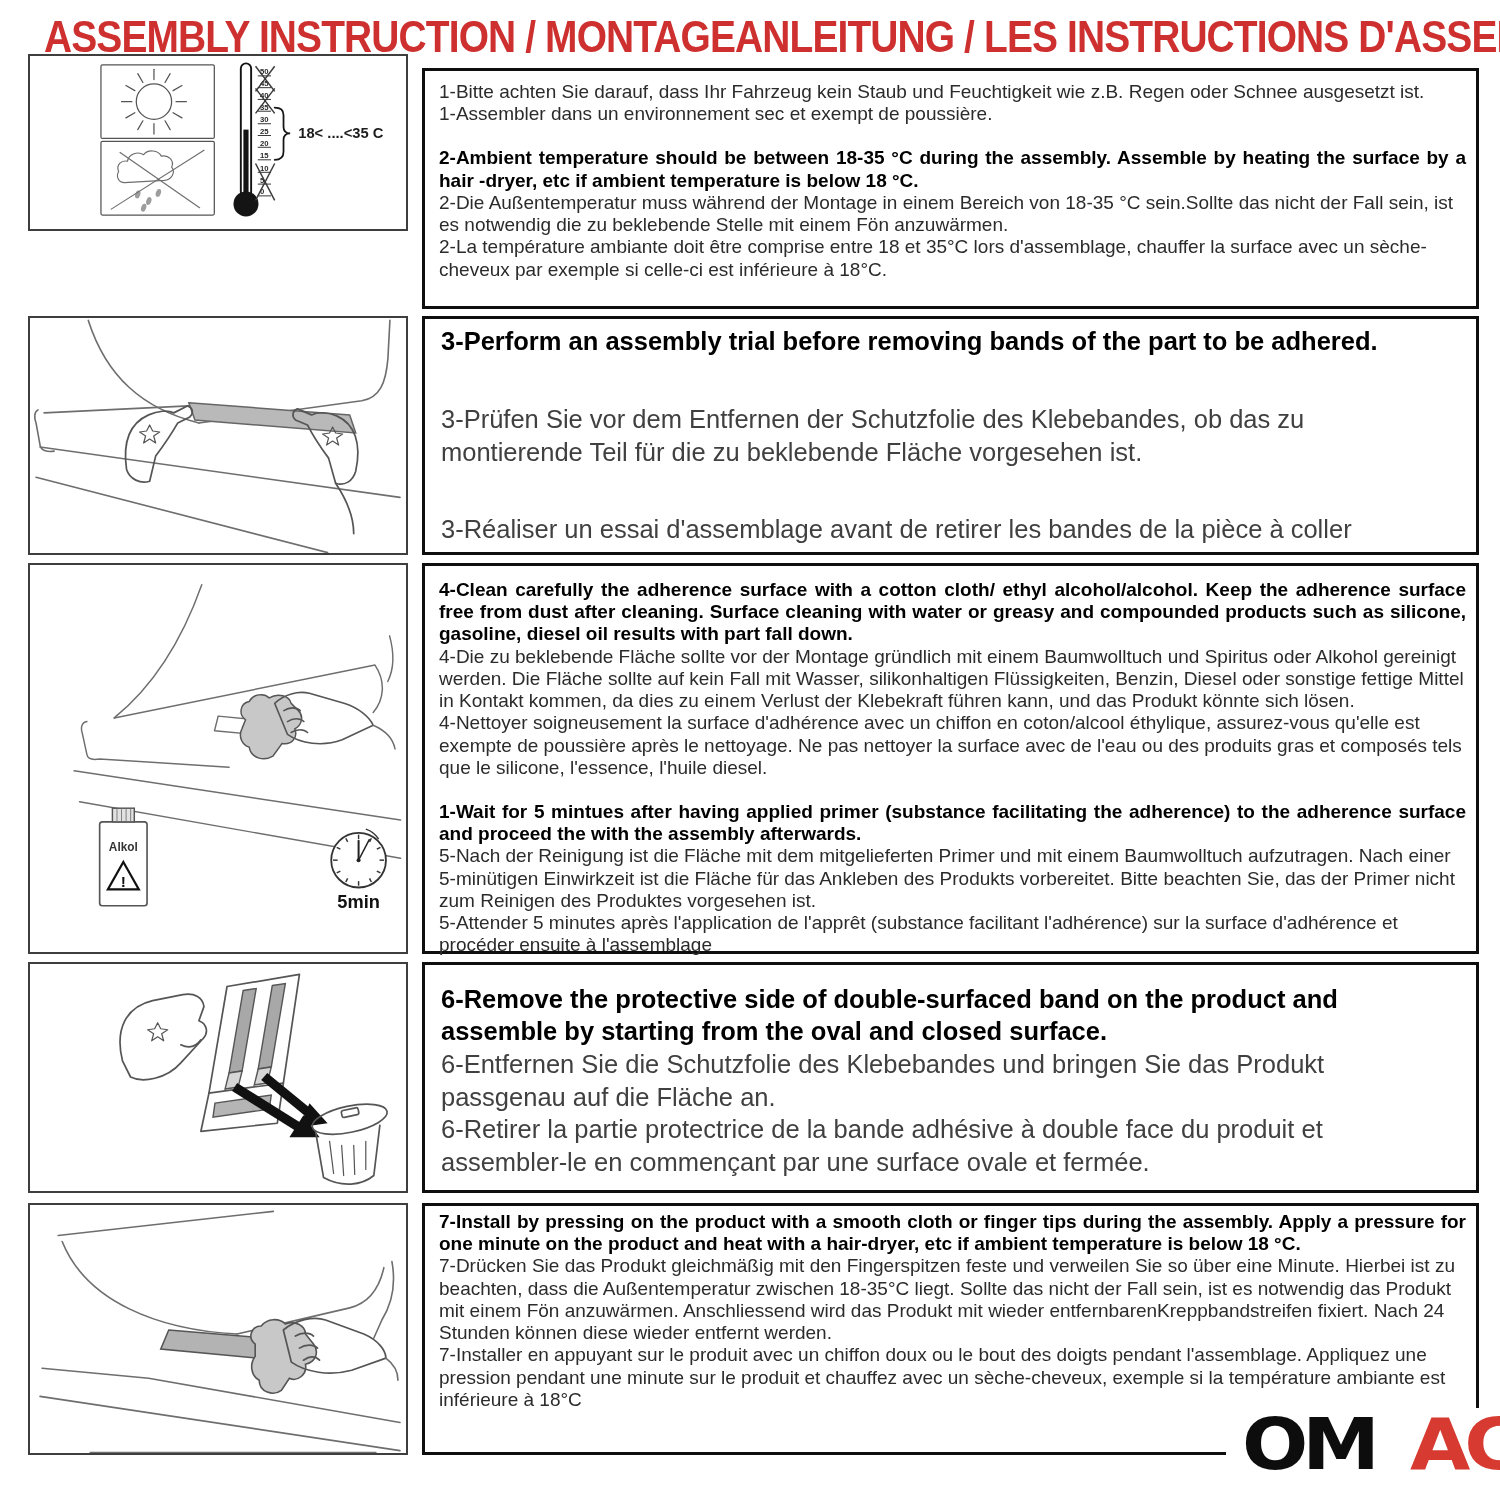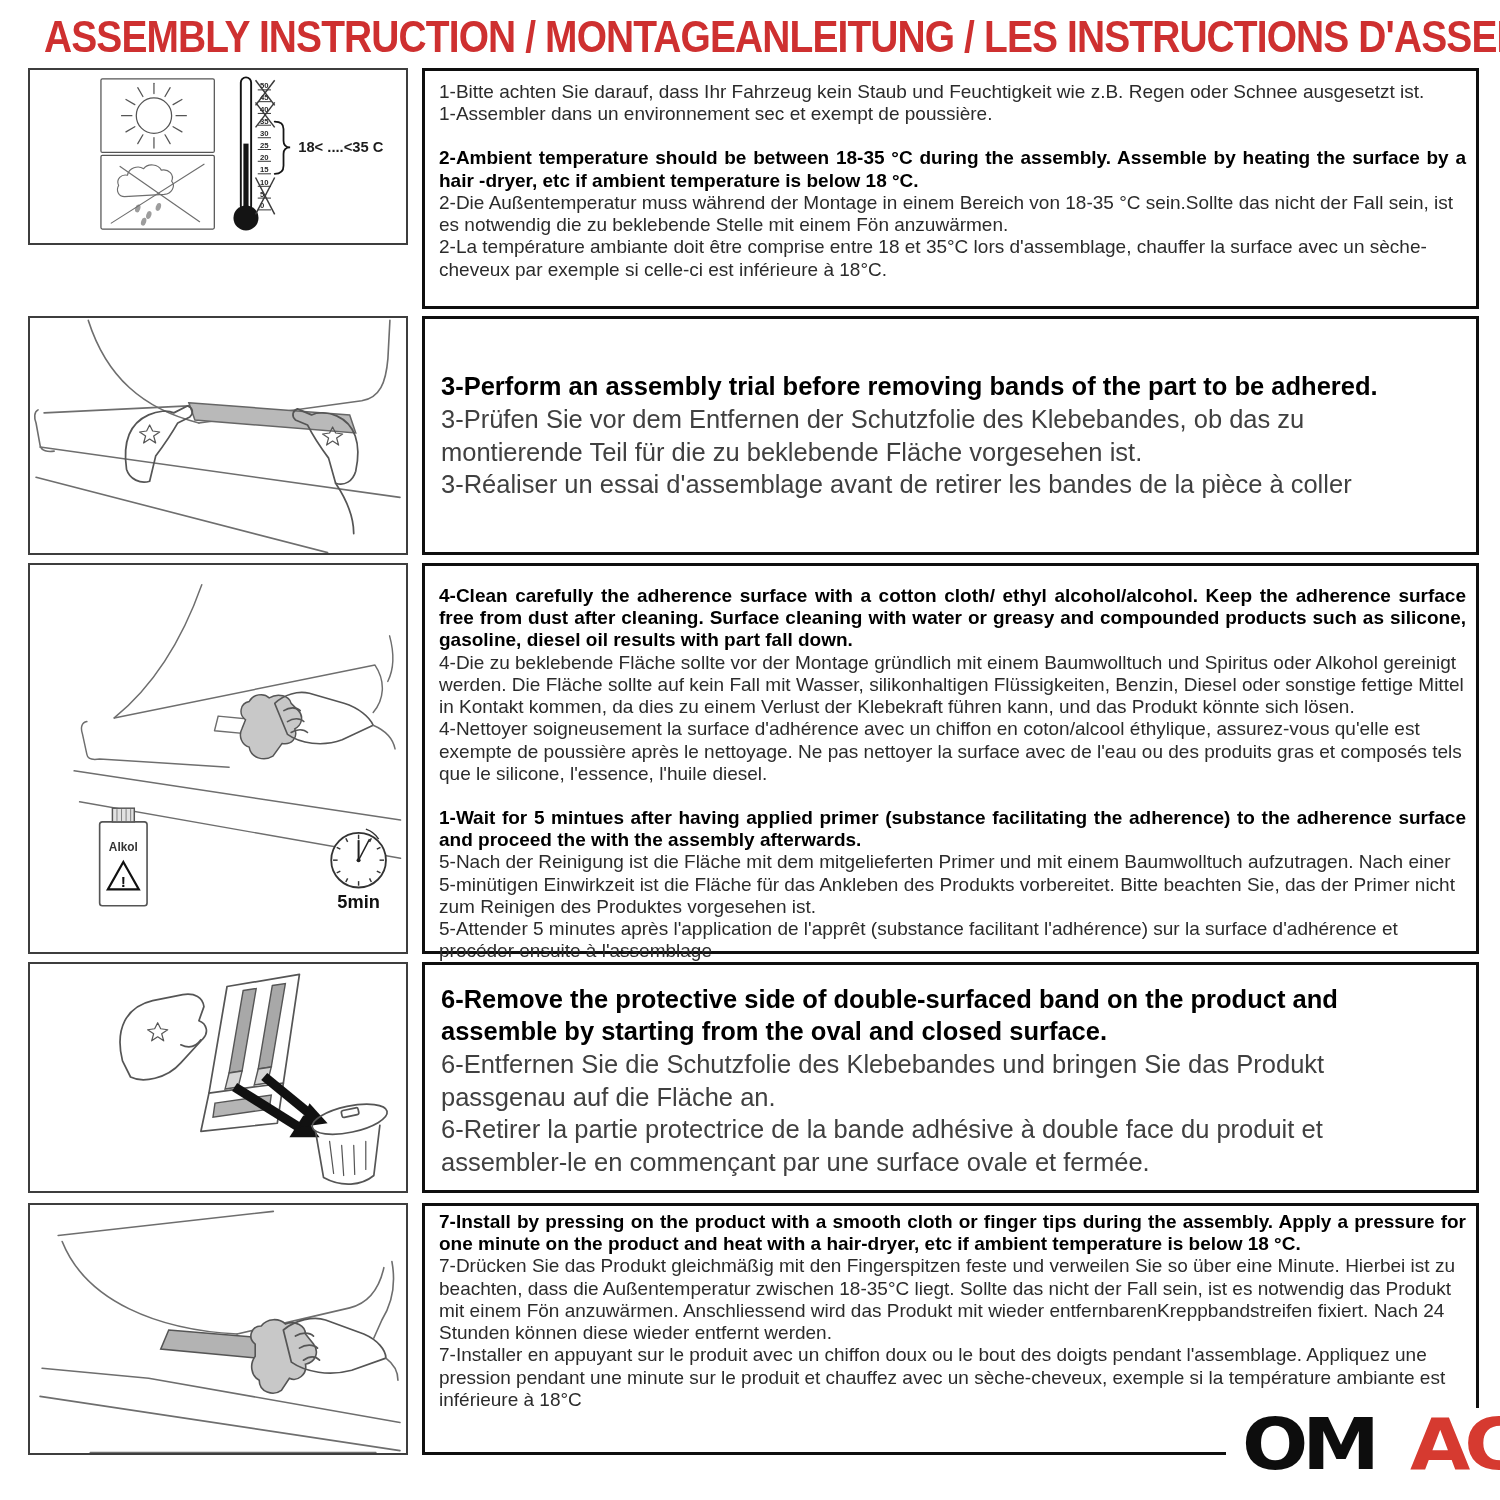--- a/index.html
+++ b/index.html
@@ -30,21 +30,21 @@
   .lg-black{color:#0d0d0d;}
   .lg-red{color:#d63a30;}
 </style>
 </head>
 <body>
 
 <div class="page">
 
   <div class="title">ASSEMBLY INSTRUCTION / MONTAGEANLEITUNG / LES INSTRUCTIONS D'ASSEMBLAGE</div>
 
-  <div class="illus" style="top:68px;height:177px;">
+  <div class="illus" style="top:54px;height:177px;">
     <svg width="100%" height="100%" viewBox="0 0 374 235">
       <g>
         <rect class="lnd" x="28" y="12" width="154" height="100" rx="2"></rect>
         <circle class="lnd" cx="100" cy="62" r="24"></circle>
         <g class="lnd" stroke-width="1.8">
           <line x1="130" y1="62" x2="144" y2="62"></line>
             <line x1="126" y1="77" x2="138" y2="84"></line>
           <line x1="115" y1="88" x2="122" y2="100"></line>
             <line x1="100" y1="92" x2="100" y2="106"></line>
           <line x1="85" y1="88" x2="78" y2="100"></line>
@@ -135,21 +135,21 @@
         <path d="M96,150 C92,122 100,104 118,96 C127,92 137,91 143,94 L157,87 C162,89 163,94 159,98 L147,104 C139,118 131,129 125,137 L119,162 C110,165 99,160 96,150 Z"></path>
         <path stroke-width="1.2" d="M119,106 L122,112 L129,113 L123,117 L125,124 L119,120 L113,124 L115,117 L109,113 L116,112 Z"></path>
       </g>
       <g fill="#fff" class="lnd">
         <path d="M324,152 C330,124 323,105 305,97 C296,93 286,93 280,96 L266,90 C261,92 260,97 264,101 L276,106 C283,120 291,131 297,139 L304,164 C313,167 321,162 324,152 Z"></path>
         <path stroke-width="1.2" d="M301,108 L304,114 L311,115 L305,119 L307,126 L301,122 L295,126 L297,119 L291,115 L298,114 Z"></path>
         <path d="M304,164 C316,182 322,198 322,214"></path>
       </g>
     </svg>
   </div>
-  <div class="tbox t-big" style="top:316px;height:239px;">
+  <div class="tbox t-big" style="top:316px;height:239px;justify-content:space-between;">
     <p class="b">3-Perform an assembly trial before removing bands of the part to be adhered.</p>
     <p>3-Prüfen Sie vor dem Entfernen der Schutzfolie des Klebebandes, ob das zu montierende Teil für die zu beklebende Fläche vorgesehen ist.</p>
     <p>3-Réaliser un essai d'assemblage avant de retirer les bandes de la pièce à coller</p>
   </div>
 
   <div class="illus" style="top:563px;height:391px;padding-left:35px;">
     <svg width="100%" height="100%" viewBox="0 0 374 385">
       <g>
         <path class="ln" d="M150,2 C128,64 96,114 54,148"></path>
         <path class="ln" d="M54,148 L340,90 C352,108 350,128 338,142"></path>
@@ -197,21 +197,21 @@
             <line x1="336" y1="328" x2="334" y2="324"></line>
         </g>
         <line x1="322" y1="304" x2="322" y2="282" stroke="#222" stroke-width="2.2"></line>
         <line x1="322" y1="304" x2="334" y2="281" stroke="#222" stroke-width="1.6"></line>
         <circle cx="322" cy="304" r="2.2" fill="#222"></circle>
         <path d="M330,270 A26,26 0 0 1 344,281" fill="none" stroke="#333" stroke-width="1.6"></path>
         <text x="322" y="356" text-anchor="middle" font-size="20" font-weight="bold" fill="#111">5min</text>
       </g>
     </svg>
   </div>
-  <div class="tbox t-small" style="top:563px;height:391px;padding-top:19px;">
+  <div class="tbox t-small" style="top:563px;height:391px;padding-top:13px;">
     <p class="b">4-Clean carefully the adherence surface with a cotton cloth/ ethyl alcohol/alcohol. Keep the adherence surface free from dust after cleaning. Surface cleaning with water or greasy and compounded products such as silicone, gasoline, diesel oil results with part fall down.</p>
     <p>4-Die zu beklebende Fläche sollte vor der Montage gründlich mit einem Baumwolltuch und Spiritus oder Alkohol gereinigt werden. Die Fläche sollte auf kein Fall mit Wasser, silikonhaltigen Flüssigkeiten, Benzin, Diesel oder sonstige fettige Mittel in Kontakt kommen, da dies zu einem Verlust der Klebekraft führen kann, und das Produkt könnte sich lösen.</p>
     <p>4-Nettoyer soigneusement la surface d'adhérence avec un chiffon en coton/alcool éthylique, assurez-vous qu'elle est exempte de poussière après le nettoyage. Ne pas nettoyer la surface avec de l'eau ou des produits gras et composés tels que le silicone, l'essence, l'huile diesel.</p>
     <p class="b gap">1-Wait for 5 mintues after having applied primer (substance facilitating the adherence) to the adherence surface and proceed the with the assembly afterwards.</p>
     <p>5-Nach der Reinigung ist die Fläche mit dem mitgelieferten Primer und mit einem Baumwolltuch aufzutragen. Nach einer 5-minütigen Einwirkzeit ist die Fläche für das Ankleben des Produkts vorbereitet. Bitte beachten Sie, das der Primer nicht zum Reinigen des Produktes vorgesehen ist.</p>
     <p>5-Attender 5 minutes après l'application de l'apprêt (substance facilitant l'adhérence) sur la surface d'adhérence et procéder ensuite à l'assemblage</p>
   </div>
 
   <div class="illus" style="top:962px;height:231px;">
     <svg width="100%" height="100%" viewBox="0 0 374 225">

